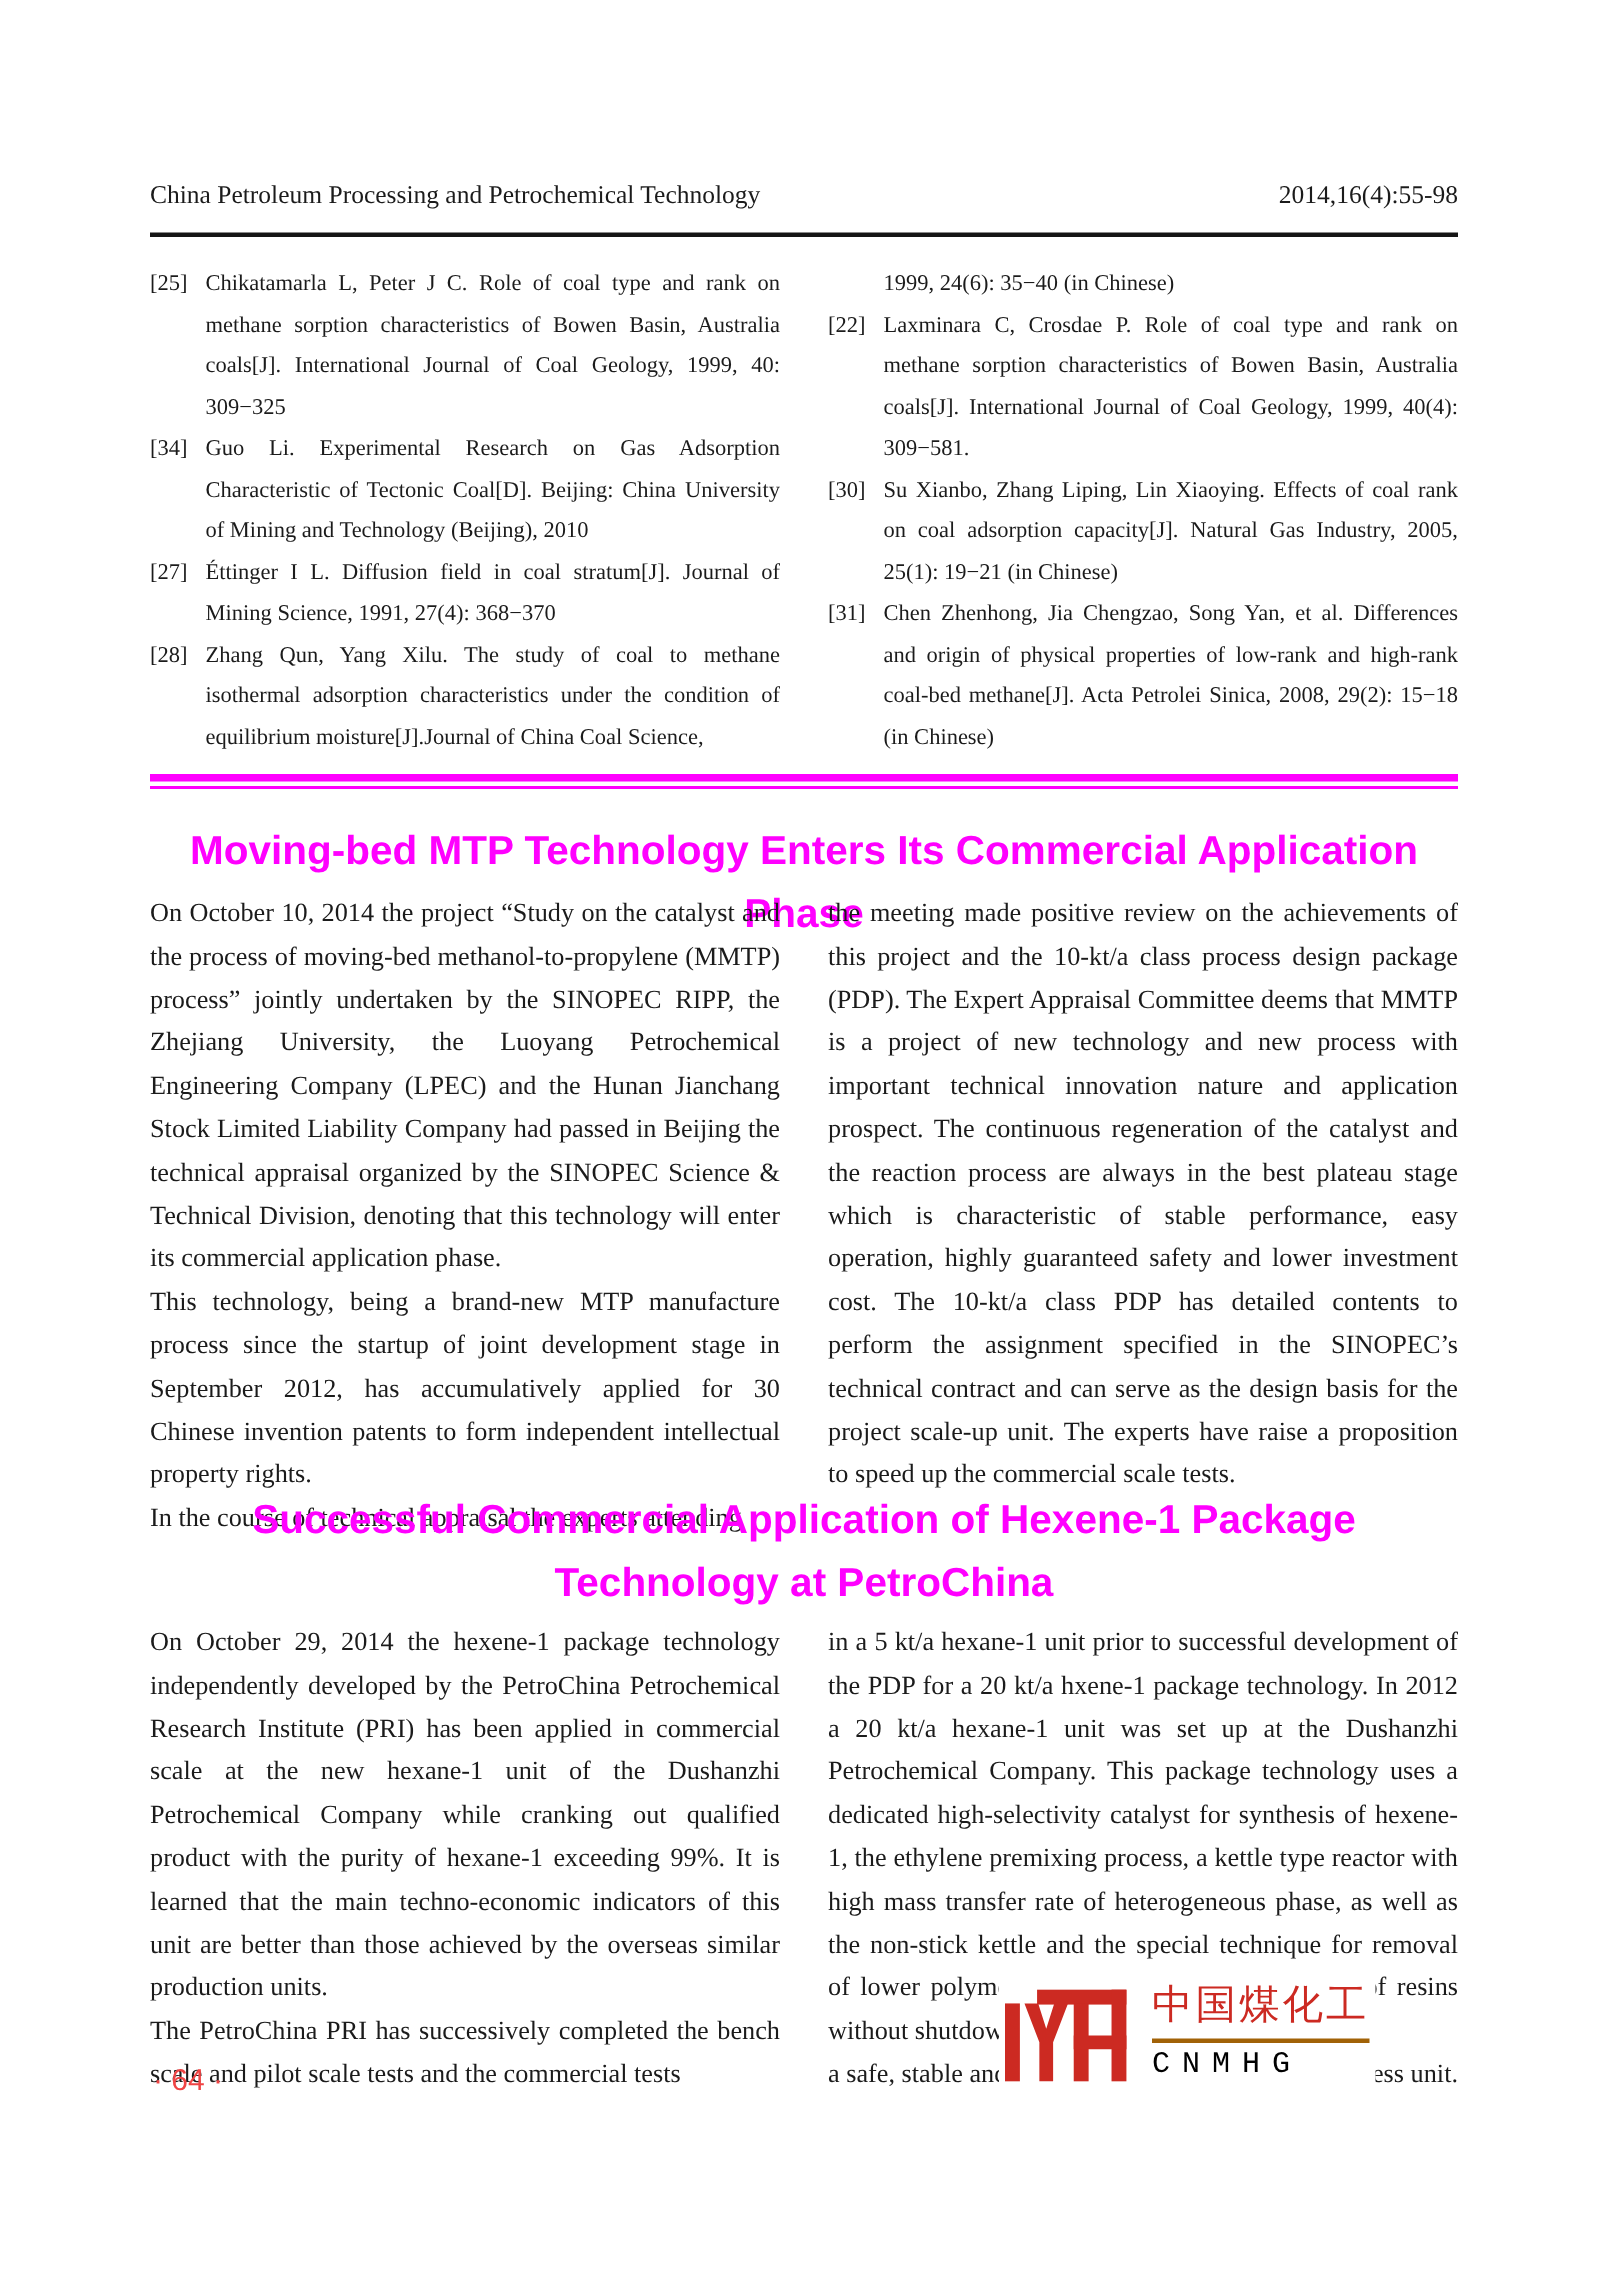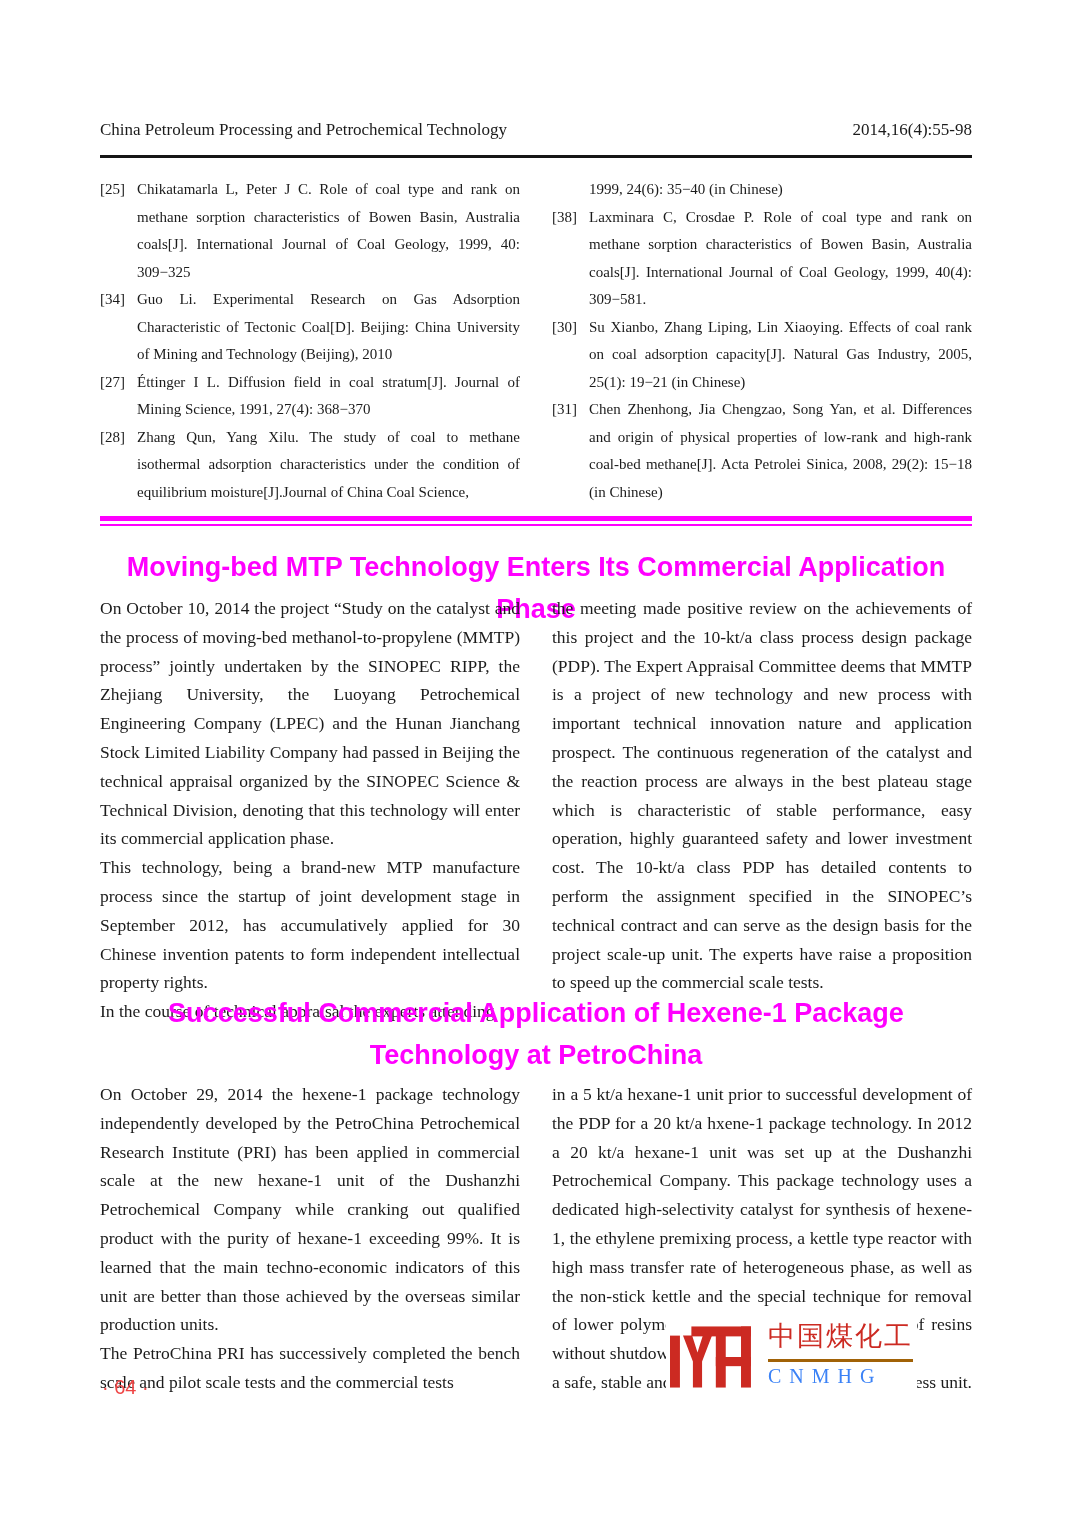--- a/index.html
+++ b/index.html
@@ -29,21 +29,21 @@
   .news-body{left:100px;width:872px;display:flex;gap:32px;}
   .b1{top:594px;}
   .b2{top:1080px;}
   .body-col{width:420px;font-size:17.5px;line-height:28.8px;text-align:justify;}
   .body-col p{margin:0;}
   .tail{display:flex;justify-content:space-between;}
   
   .logo{left:666px;top:1316px;display:flex;align-items:flex-start;gap:14px;background:#ffffff;padding:2px 4px;}
   .logo-cn{font-family:"Liberation Sans", sans-serif;font-size:27px;font-weight:normal;
            color:#cc2a22;letter-spacing:2px;border-bottom:3px solid #a16207;padding-bottom:5px;}
-  .logo-latin{font-family:Liberation Serif, serif;font-size:20px;color:#3b82f6;
+  .logo-latin{font-family:Liberation Mono, monospace;font-size:20px;color:#000000;
               letter-spacing:8px;margin-top:3px;}
   
   .page-num{left:102px;top:1376px;font-family:"Liberation Sans", sans-serif;font-size:20px;color:#ef4444;}
 </style>
 </head>
 <body>
 
 <div class="page">
 
   <div class="abs header">
@@ -70,21 +70,21 @@
         <span class="ref-label">[28]</span>
         <span>Zhang Qun, Yang Xilu. The study of coal to methane isothermal adsorption characteristics under the condition of equilibrium moisture[J].Journal of China Coal Science,</span>
       </div>
     </div>
     <div class="ref-col">
       <div class="ref">
         <span class="ref-label"></span>
         <span>1999, 24(6): 35−40 (in Chinese)</span>
       </div>
       <div class="ref">
-        <span class="ref-label">[38]</span>
+        <span class="ref-label">[22]</span>
         <span>Laxminara C, Crosdae P. Role of coal type and rank on methane sorption characteristics of Bowen Basin, Australia coals[J]. International Journal of Coal Geology, 1999, 40(4): 309−581.</span>
       </div>
       <div class="ref">
         <span class="ref-label">[30]</span>
         <span>Su Xianbo, Zhang Liping, Lin Xiaoying. Effects of coal rank on coal adsorption capacity[J]. Natural Gas Industry, 2005, 25(1): 19−21 (in Chinese)</span>
       </div>
       <div class="ref">
         <span class="ref-label">[31]</span>
         <span>Chen Zhenhong, Jia Chengzao, Song Yan, et al. Differences and origin of physical properties of low-rank and high-rank coal-bed methane[J]. Acta Petrolei Sinica, 2008, 29(2): 15−18 (in Chinese)</span>
       </div>

